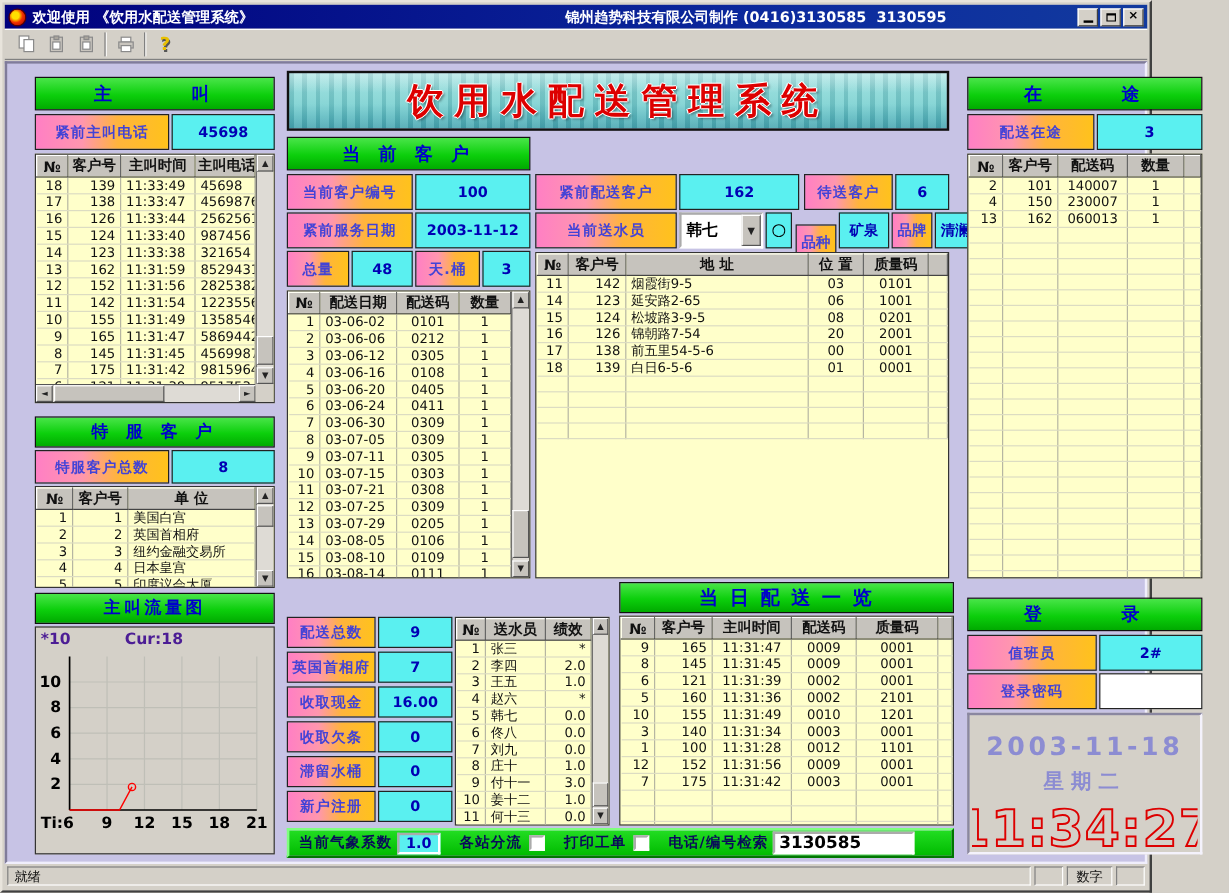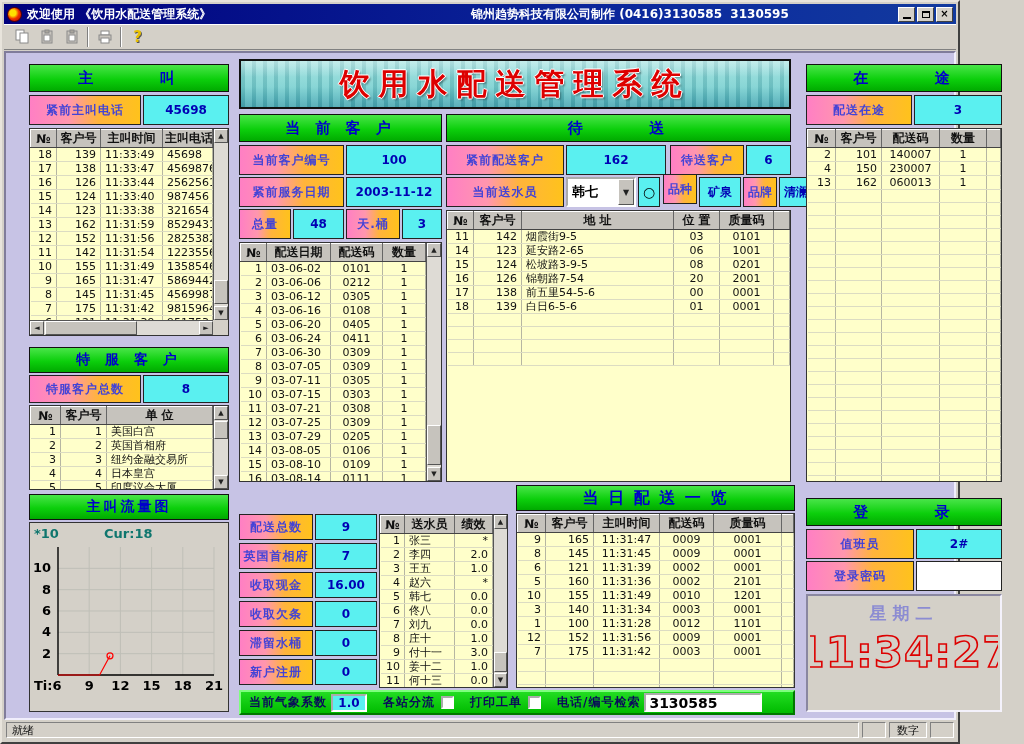--- a/index.html
+++ b/index.html
@@ -88,21 +88,21 @@
   .banner{position:absolute;display:flex;align-items:center;justify-content:center;
     border:2px solid #111;
     background:
       linear-gradient(180deg,rgba(255,255,255,.35),rgba(255,255,255,0) 35%),
       repeating-linear-gradient(90deg,rgba(10,70,85,.14) 0 4px,rgba(255,255,255,.10) 4px 11px),
       linear-gradient(180deg,#9be0de 0%,#7cd2d2 55%,#5fbcc2 78%,#4aa7b2 100%);}
   .banner-text{font-size:30px;font-weight:bold;color:#dd0000;letter-spacing:9px;white-space:pre;
     text-shadow:1px 0 #fff,-1px 0 #fff,0 1px #fff,0 -1px #fff,2px 2px 2px rgba(0,0,0,.35);}
   
   .chartbox{position:absolute;left:0;right:0;background:#d4d0c8;border:1px solid #333;}
-  .chartbox .toplab{position:absolute;font-size:13px;font-weight:bold;color:#0f766e;z-index:2;}
+  .chartbox .toplab{position:absolute;font-size:13px;font-weight:bold;color:#4c1d95;z-index:2;}
   
   .stat-lbl{position:absolute;left:0;width:74px;}
   .stat-val{position:absolute;left:76px;width:62px;}
   
   .combo{position:absolute;background:#fff;border:2px inset #fff;display:flex;align-items:center;}
   .combo-text{flex:1;font-size:13px;font-weight:bold;color:#000;padding-left:4px;}
   .combo-btn{width:16px;height:100%;background:#c6c3bd;border:1px solid;border-color:#fff #555 #555 #fff;
     font-size:8px;display:flex;align-items:center;justify-content:center;color:#222;}
   .obtn{position:absolute;background:#5af0f0;border:1px solid #222;display:flex;align-items:center;
     justify-content:center;font-size:14px;font-weight:bold;color:#000;}
@@ -508,32 +508,31 @@
         </div>
         <div class="vscroll">
           <div class="sb up">▲</div>
           <div class="sb dn">▼</div>
           <div class="sthumb" style="bottom:16px;height:40px"></div>
         </div>
       </div>
     </div>
 
     <div class="panel" style="left:440px;top:61px;width:345px;height:368px">
-      <div class="hdr" style="top:0;height:28px">待      送</div>
       <div class="lbl" style="left:0;top:31px;width:118px;height:30px">紧前配送客户</div>
       <div class="val" style="left:120px;top:31px;width:100px;height:30px">162</div>
       <div class="lbl" style="left:224px;top:31px;width:74px;height:30px">待送客户</div>
       <div class="val" style="left:300px;top:31px;right:0;height:30px">6</div>
       <div class="lbl" style="left:0;top:63px;width:118px;height:30px">当前送水员</div>
       <div class="combo" style="left:120px;top:63px;width:70px;height:30px">
         <span class="combo-text">韩七</span>
         <span class="combo-btn">▼</span>
       </div>
       <div class="obtn" style="left:192px;top:63px;width:22px;height:30px">○</div>
-      <div class="lbl" style="left:217px;top:60px;width:34px;height:30px;letter-spacing:0">品种</div>
+      <div class="lbl" style="left:217px;top:73px;width:34px;height:30px;letter-spacing:0">品种</div>
       <div class="val" style="left:253px;top:63px;width:42px;height:30px">矿泉</div>
       <div class="lbl" style="left:297px;top:63px;width:34px;height:30px;letter-spacing:0">品牌</div>
       <div class="val" style="left:333px;top:63px;right:-22px;width:34px;height:30px">清澜</div>
       <div class="twrap" style="left:0;right:0;top:96px;bottom:0">
         <div class="tscroll" style="right:0;bottom:0">
           <table class="grid t-pending">
               <thead>
                 <tr>
                   <th>№</th>
                   <th>客户号</th>
@@ -1043,20 +1042,21 @@
       </div>
     </div>
 
     <div class="panel" style="left:800px;top:445px;width:196px;height:214px">
       <div class="hdr" style="top:0;height:28px">登      录</div>
       <div class="lbl" style="left:0;top:31px;width:108px;height:30px">值班员</div>
       <div class="val" style="left:110px;top:31px;right:0;height:30px">2#</div>
       <div class="lbl" style="left:0;top:63px;width:108px;height:30px">登录密码</div>
       <input class="val white inp" style="left: 110px; top: 63px; right: 0px; width: 86px; height: 30px; position: absolute; border: 1px solid rgb(34, 34, 34);" type="password" value="">
       <div class="graybox" style="left:0;right:0;top:96px;bottom:0">
+        <span class="login-date">2003-11-18</span>
         <span class="login-week">星期二</span>
         <svg width="188" height="48" style="margin-top:2px">
           <text x="94" y="40" text-anchor="middle" font-size="42" font-weight="bold" font-family="DejaVu Sans, sans-serif" fill="#d4d0c8" stroke="#dd0000" stroke-width="1.6" letter-spacing="1">11:34:27</text>
         </svg>
       </div>
     </div>
 
     <div class="greenbar" style="left:233px;top:637px;width:556px;height:25px">
       <span class="gb-lbl">当前气象系数</span>
       <input class="inp" style="width: 36px; height: 18px; margin-left: 4px; background: rgb(90, 240, 240); color: rgb(0, 0, 180); font-size: 12px; text-align: center;" value="1.0">

